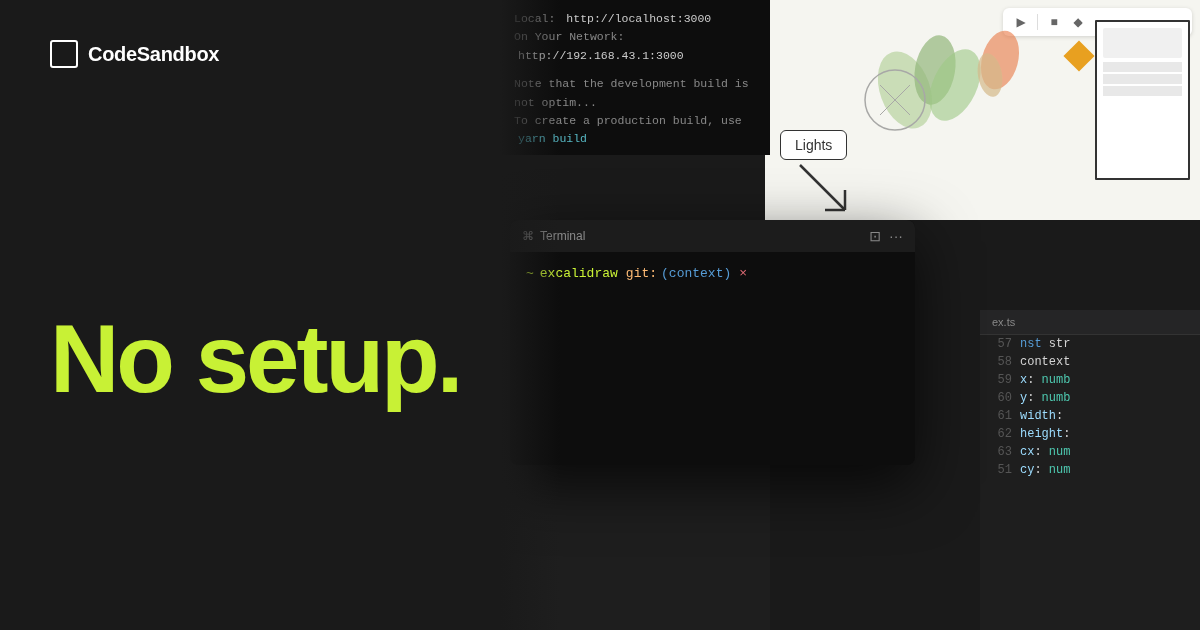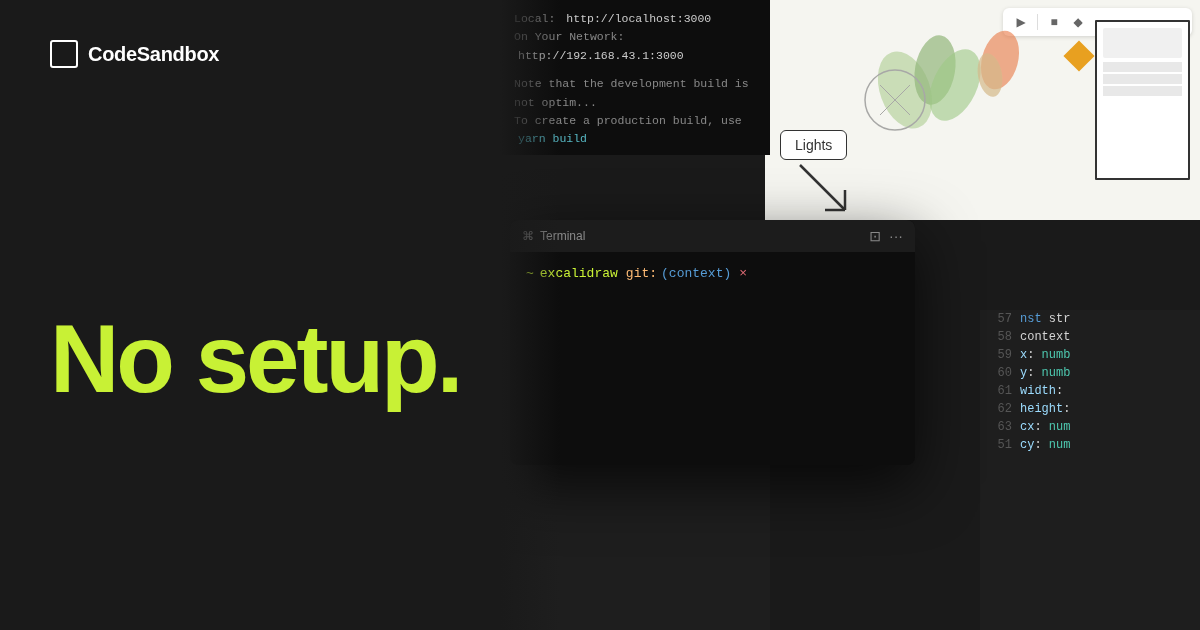--- a/index.html
+++ b/index.html
@@ -471,20 +471,23 @@
     <div class="file-explorer-row">
       <span class="line-num">62</span>
       <svg class="file-icon" viewBox="0 0 14 14" fill="none">
         <path d="M2 4h4l1.5 1.5H12v6H2V4z" stroke="#9b7ec8" stroke-width="1.2" fill="none"></path>
       </svg>
       <span class="file-name">actions</span>
     </div>
   </div>
 
   <div class="code-panel">
+    <div style="padding: 6px 12px; background:#252526; font-size:11px; color:#888; border-bottom:1px solid #333;">
+      <span>ex.ts</span>
+    </div>
     <div class="code-line">
       <span class="code-line-num">57</span>
       <span class="code-content">
         <span class="code-keyword">nst </span><span class="code-text">str</span>
       </span>
     </div>
     <div class="code-line">
       <span class="code-line-num">58</span>
       <span class="code-content">
         <span class="code-text">context</span>

